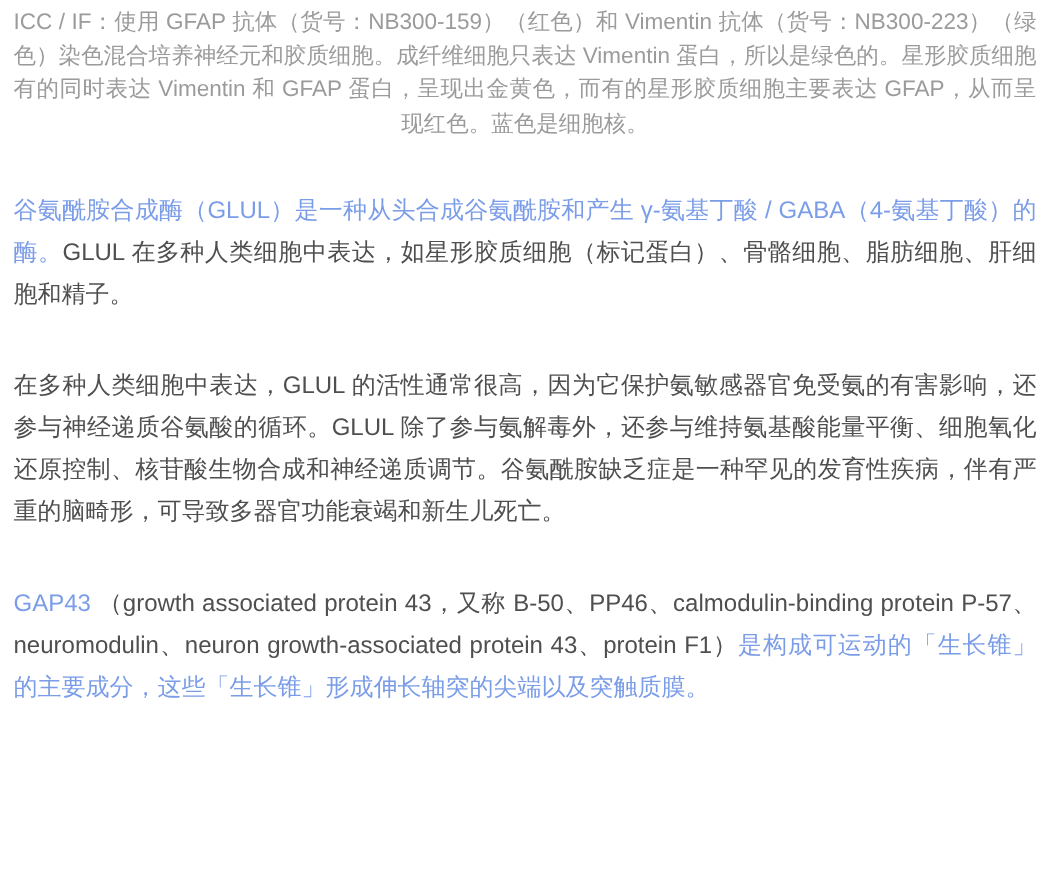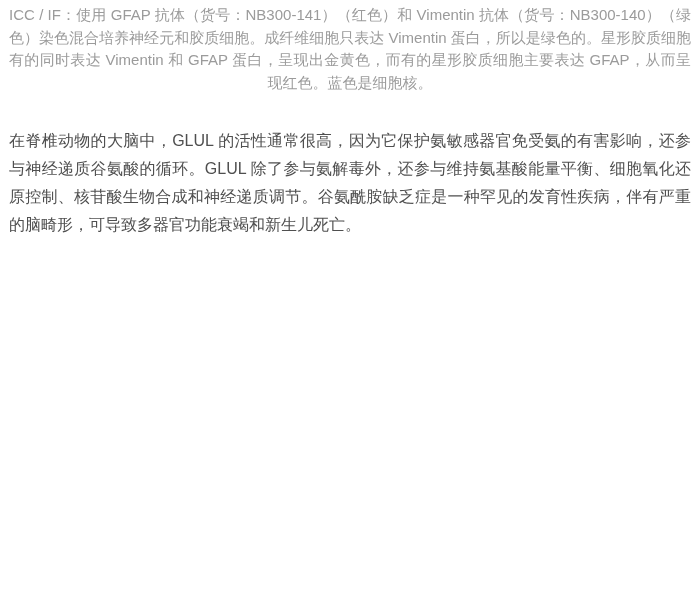--- a/index.html
+++ b/index.html
@@ -34,23 +34,29 @@
     cursor: pointer;
   }
   .body-run { color: #4f4f4f; }
 </style>
 </head>
 <body>
 
 <div>
 
   <p class="para muted">
-    <span>ICC / IF：使用 GFAP 抗体（货号：NB300-141）（红色）和 Vimentin 抗体（货号：NB300-140）（绿色）染色混合培养神经元和胶质细胞。成纤维细胞只表达 Vimentin 蛋白，所以是绿色的。星形胶质细胞有的同时表达 Vimentin 和 GFAP 蛋白，呈现出金黄色，而有的星形胶质细胞主要表达 GFAP，从而呈现红色。蓝色是细胞核。</span>
+    <span>ICC / IF：使用 GFAP 抗体（货号：NB300-159）（红色）和 Vimentin 抗体（货号：NB300-223）（绿色）染色混合培养神经元和胶质细胞。成纤维细胞只表达 Vimentin 蛋白，所以是绿色的。星形胶质细胞有的同时表达 Vimentin 和 GFAP 蛋白，呈现出金黄色，而有的星形胶质细胞主要表达 GFAP，从而呈现红色。蓝色是细胞核。</span>
   </p>
 
+  <p class="para">
+    <a class="link">谷氨酰胺合成酶（GLUL）是一种从头合成谷氨酰胺和产生 γ-氨基丁酸 / GABA（4-氨基丁酸）的酶。</a><span class="body-run">GLUL 在多种人类细胞中表达，如星形胶质细胞（标记蛋白）、骨骼细胞、脂肪细胞、肝细胞和精子。</span>
+  </p>
 
   <p class="para">
-    <span>在脊椎动物的大脑中，GLUL 的活性通常很高，因为它保护氨敏感器官免受氨的有害影响，还参与神经递质谷氨酸的循环。GLUL 除了参与氨解毒外，还参与维持氨基酸能量平衡、细胞氧化还原控制、核苷酸生物合成和神经递质调节。谷氨酰胺缺乏症是一种罕见的发育性疾病，伴有严重的脑畸形，可导致多器官功能衰竭和新生儿死亡。</span>
+    <span>在多种人类细胞中表达，GLUL 的活性通常很高，因为它保护氨敏感器官免受氨的有害影响，还参与神经递质谷氨酸的循环。GLUL 除了参与氨解毒外，还参与维持氨基酸能量平衡、细胞氧化还原控制、核苷酸生物合成和神经递质调节。谷氨酰胺缺乏症是一种罕见的发育性疾病，伴有严重的脑畸形，可导致多器官功能衰竭和新生儿死亡。</span>
   </p>
 
+  <p class="para">
+    <a class="link">GAP43</a><span class="body-run"> （growth associated protein 43，又称 B-50、PP46、calmodulin-binding protein P-57、neuromodulin、neuron growth-associated protein 43、protein F1）</span><a class="link">是构成可运动的「生长锥」的主要成分，这些「生长锥」形成伸长轴突的尖端以及突触质膜。</a>
+  </p>
 
 
 </div>
 
 </body></html>

